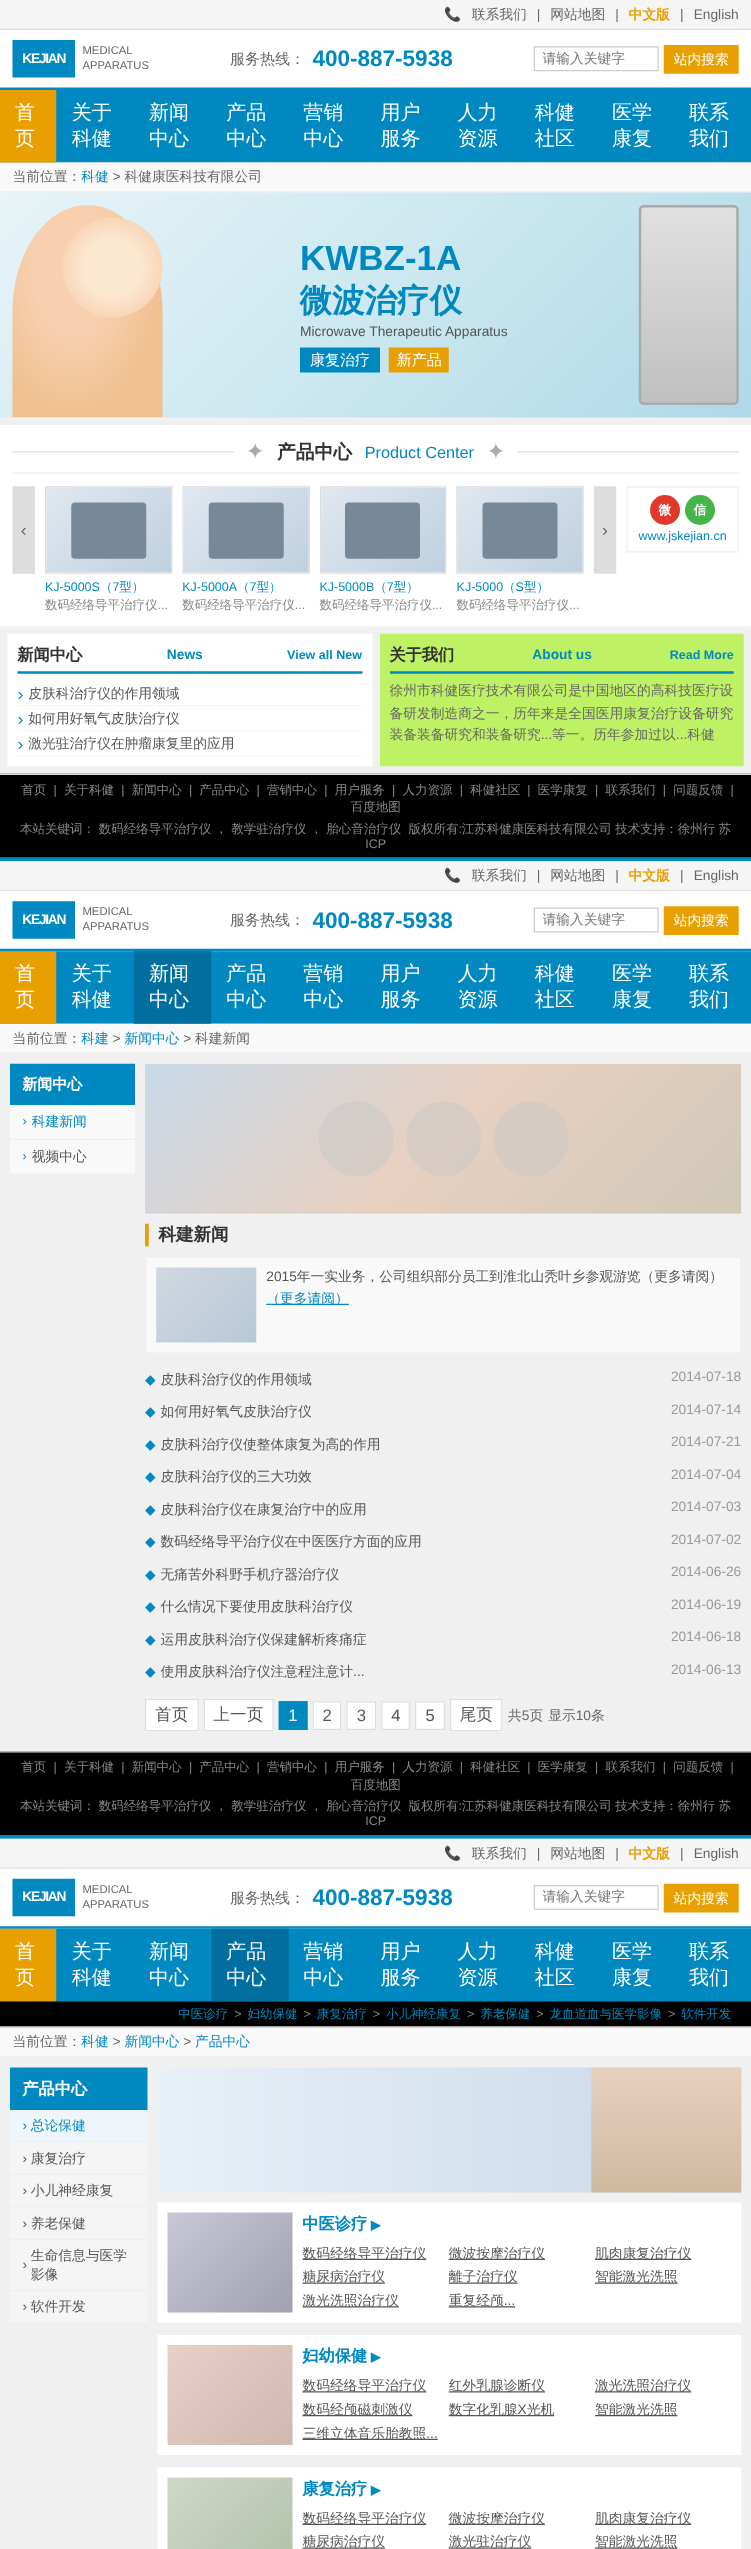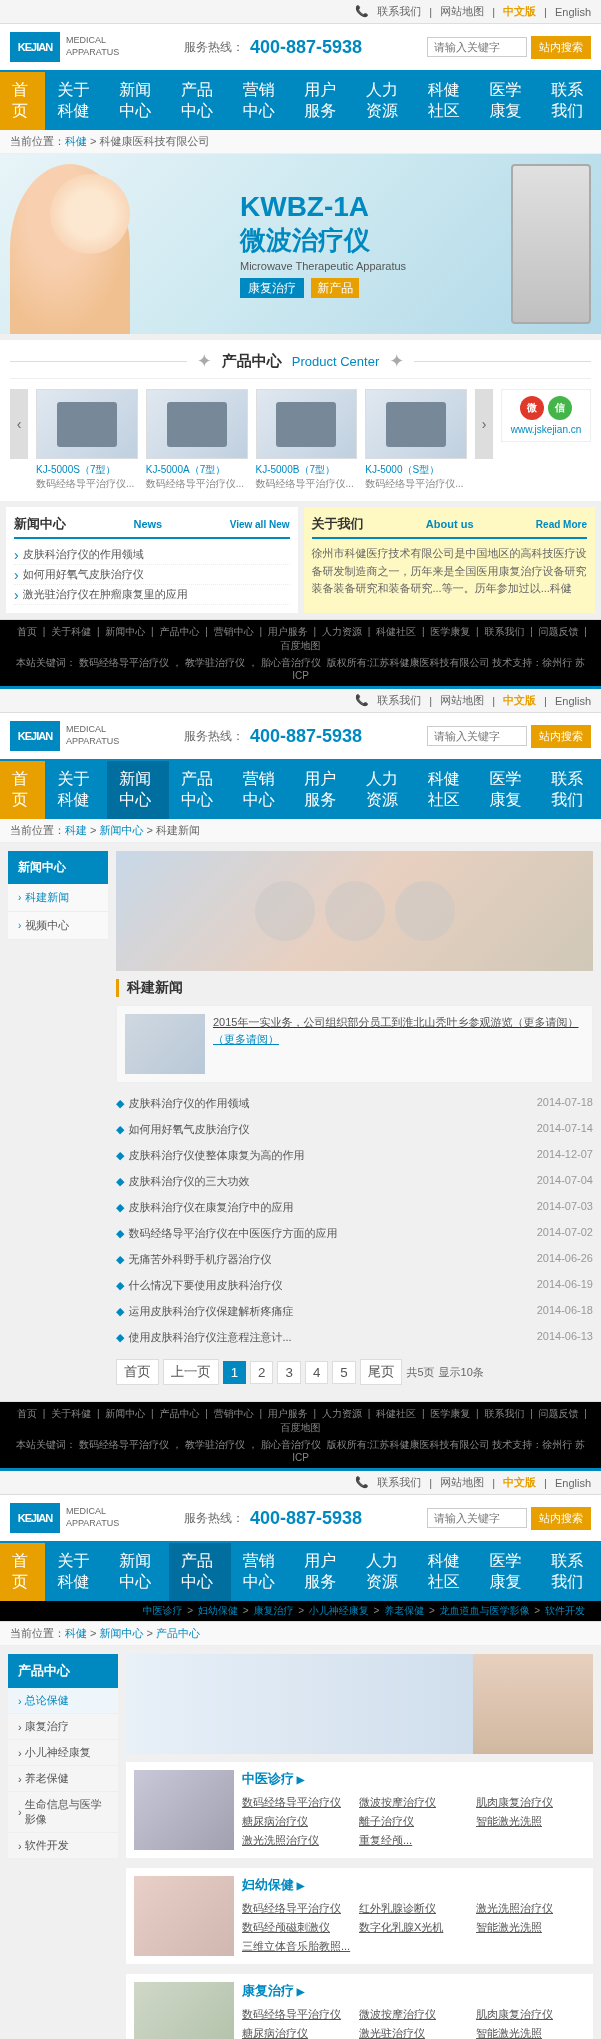--- a/index.html
+++ b/index.html
@@ -51,42 +51,42 @@
     .product-desc { color: #888; font-size: 10px; }
     .product-nav-btn { width: 18px; height: 70px; background: #ddd; display: flex; align-items: center; justify-content: center; cursor: pointer; color: #666; font-size: 14px; flex-shrink: 0; }
 
     
     .social-box { width: 90px; flex-shrink: 0; border: 1px solid #eee; padding: 6px; text-align: center; font-size: 10px; }
     .social-icons { display: flex; gap: 4px; justify-content: center; margin-bottom: 4px; }
     .social-icon { width: 24px; height: 24px; border-radius: 50%; display: flex; align-items: center; justify-content: center; color: white; font-size: 10px; font-weight: bold; }
     .social-weibo { background: #e0392b; }
     .social-weixin { background: #44b549; }
     .news-col { flex: 1; background: white; padding: 8px; }
-    .about-col { flex: 1; background: #fef9c3; padding: 8px; }
+    .about-col { flex: 1; background: #bef264; padding: 8px; }
     .col-title { font-size: 13px; font-weight: bold; color: #333; border-bottom: 2px solid #0089c0; padding-bottom: 4px; margin-bottom: 6px; display: flex; justify-content: space-between; align-items: center; }
     .col-title-en { color: #0089c0; font-size: 11px; }
     .view-all { color: #0089c0; font-size: 10px; text-decoration: none; }
     .news-item { padding: 2px 0; font-size: 11px; color: #555; border-bottom: 1px dotted #eee; display: flex; align-items: center; gap: 4px; }
     .news-bullet { color: #0089c0; font-size: 14px; line-height: 1; }
     .about-text { font-size: 11px; color: #666; line-height: 1.6; }
 
     
     .content-wrap { display: flex; gap: 8px; padding: 8px; }
     .sidebar { width: 100px; flex-shrink: 0; }
     .sidebar-title { background: #0089c0; color: white; padding: 8px 10px; font-size: 12px; font-weight: bold; }
     .sidebar-item { padding: 6px 10px; font-size: 11px; background: #f9f9f9; border-bottom: 1px solid #eee; cursor: pointer; color: #555; display: flex; align-items: center; gap: 4px; }
     .sidebar-item .arrow { color: #0089c0; font-size: 10px; }
     .sidebar-item.active { color: #0089c0; }
 
     
     .main-content { flex: 1; }
     .news-banner { width: 100%; height: 120px; background: linear-gradient(135deg, #c8d8e8, #a0c0d8); margin-bottom: 8px; display: flex; align-items: center; justify-content: center; overflow: hidden; }
     .news-banner-inner { width: 100%; height: 100%; background: linear-gradient(to right, #d0d8e0, #b8c8d8); display: flex; align-items: center; justify-content: center; color: #666; font-size: 12px; }
     .news-section-title { font-size: 14px; font-weight: bold; color: #333; border-left: 3px solid #e8a000; padding-left: 8px; margin-bottom: 8px; }
-    .news-highlight { background: #f9f9f9; border: 1px solid #eee; padding: 8px; margin-bottom: 8px; display: flex; gap: 8px; text-decoration: underline; }
+    .news-highlight { background: #f9f9f9; border: 1px solid #eee; padding: 8px; margin-bottom: 8px; display: flex; gap: 8px; }
     .news-highlight-img { width: 80px; height: 60px; background: linear-gradient(135deg, #d0d8e0, #b8c8d8); flex-shrink: 0; }
     .news-highlight-text { font-size: 11px; color: #555; line-height: 1.5; }
     .news-highlight-text a { color: #0089c0; }
     .news-list-item { padding: 5px 0; border-bottom: 1px dotted #eee; display: flex; justify-content: space-between; font-size: 11px; color: #555; }
     .news-list-item a { color: #555; text-decoration: none; }
     .news-date { color: #999; flex-shrink: 0; margin-left: 10px; }
     .news-bullet2 { color: #0089c0; margin-right: 4px; }
 
     
     .pagination { display: flex; gap: 4px; padding: 8px 0; align-items: center; font-size: 11px; }
@@ -375,21 +375,21 @@
         <div class="news-list-item">
           <span><span class="news-bullet2">◆</span><a href="#">皮肤科治疗仪的作用领域</a></span>
           <span class="news-date">2014-07-18</span>
         </div>
         <div class="news-list-item">
           <span><span class="news-bullet2">◆</span><a href="#">如何用好氧气皮肤治疗仪</a></span>
           <span class="news-date">2014-07-14</span>
         </div>
         <div class="news-list-item">
           <span><span class="news-bullet2">◆</span><a href="#">皮肤科治疗仪使整体康复为高的作用</a></span>
-          <span class="news-date">2014-12-07</span>
+          <span class="news-date">2014-07-21</span>
         </div>
         <div class="news-list-item">
           <span><span class="news-bullet2">◆</span><a href="#">皮肤科治疗仪的三大功效</a></span>
           <span class="news-date">2014-07-04</span>
         </div>
         <div class="news-list-item">
           <span><span class="news-bullet2">◆</span><a href="#">皮肤科治疗仪在康复治疗中的应用</a></span>
           <span class="news-date">2014-07-03</span>
         </div>
         <div class="news-list-item">

